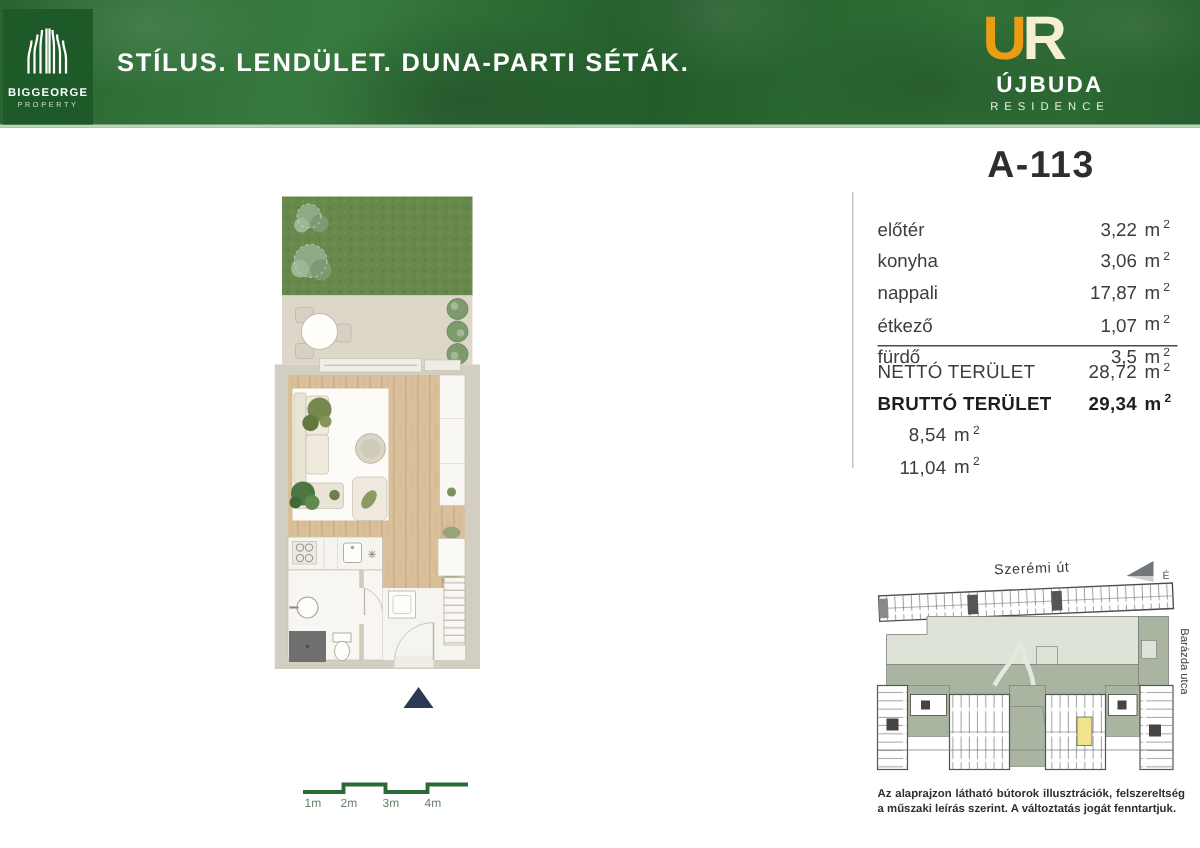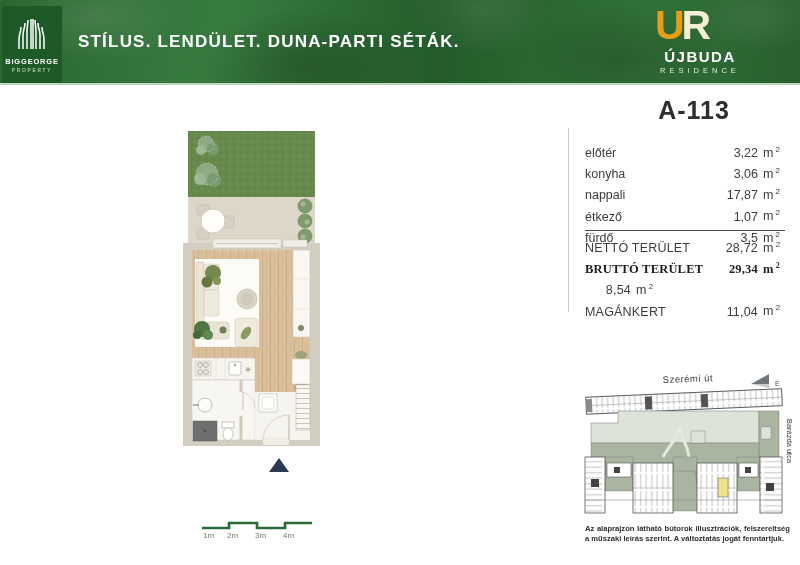--- a/index.html
+++ b/index.html
@@ -39,21 +39,21 @@
   .v-divider{position:absolute;left:568px;top:128px;width:1px;height:184px;background:#c6c6c6;}
   .room-table{position:absolute;left:585px;top:141px;width:200px;}
   .totals-table{position:absolute;left:585px;top:230px;width:200px;
     border-top:1.5px solid #4a4a4a;padding-top:5px;}
   .row{display:flex;align-items:baseline;font-size:12.5px;line-height:17px;color:#3d3d3d;}
   .row .nm{flex:1;text-align:left;}
   .row .val{width:46px;text-align:right;}
   .row .u{width:22px;text-align:left;padding-left:5px;}
   .row .u sup{font-size:8px;margin-left:2px;}
   .totals-table .row{letter-spacing:.2px;}
-  .row.bold{font-weight:bold;color:#1e1e1e;font-family:Liberation Serif, serif;}
+  .row.bold{font-weight:bold;color:#1e1e1e;}
 
   
   .floorplan{position:absolute;left:183px;top:129px;width:140px;height:345px;}
 
   
   .sitemap{position:absolute;left:583px;top:371px;width:210px;height:148px;}
   .sitemap text{font-family:"Liberation Sans","DejaVu Sans",sans-serif;}
 
   
   .disclaimer{position:absolute;left:585px;top:524px;width:205px;
@@ -130,21 +130,20 @@
     <div class="row bold">
       <span class="nm">BRUTTÓ TERÜLET</span>
       <span class="val">29,34</span>
       <span class="u"><span>m</span><sup>2</sup></span>
     </div>
     <div class="row">
       <span class="val">8,54</span>
       <span class="u"><span>m</span><sup>2</sup></span>
     </div>
     <div class="row">
-      <span class="nm">MAGÁNKERT</span>
       <span class="val">11,04</span>
       <span class="u"><span>m</span><sup>2</sup></span>
     </div>
   </div>
 
   <svg class="floorplan" viewBox="0 0 140 345">
     <defs>
       <pattern id="wood" width="8" height="30" patternUnits="userSpaceOnUse">
         <rect width="8" height="30" fill="#d9c09b"></rect>
         <line x1="7.6" y1="0" x2="7.6" y2="30" stroke="#c2a47e" stroke-width="0.7"></line>

